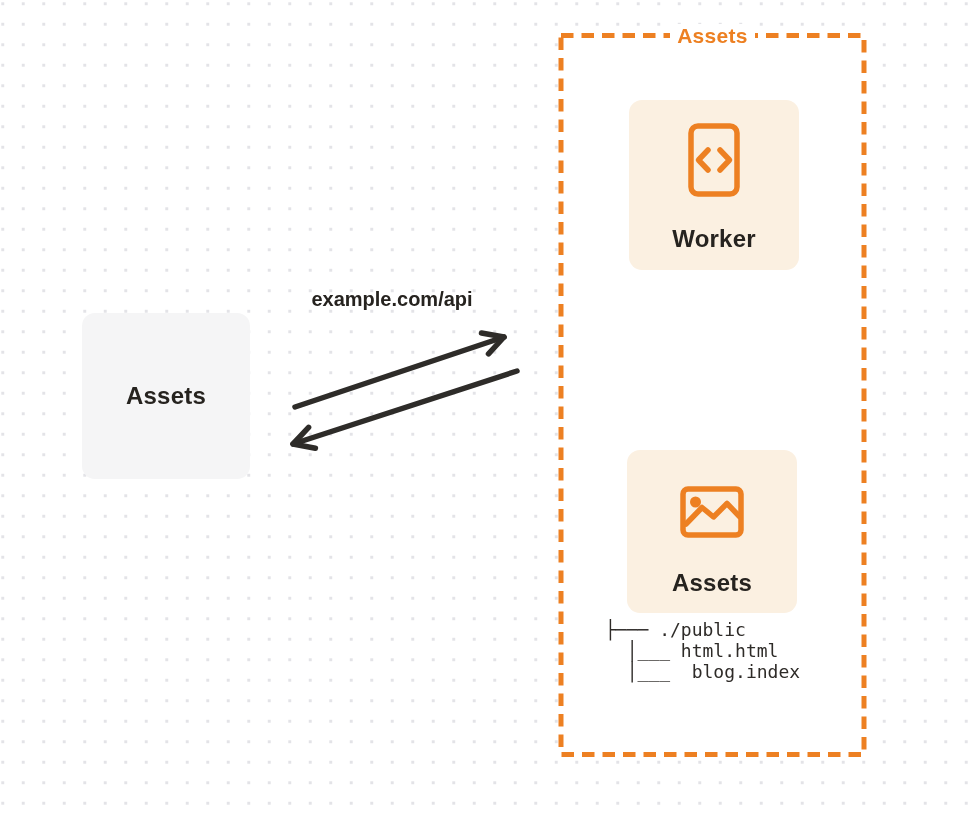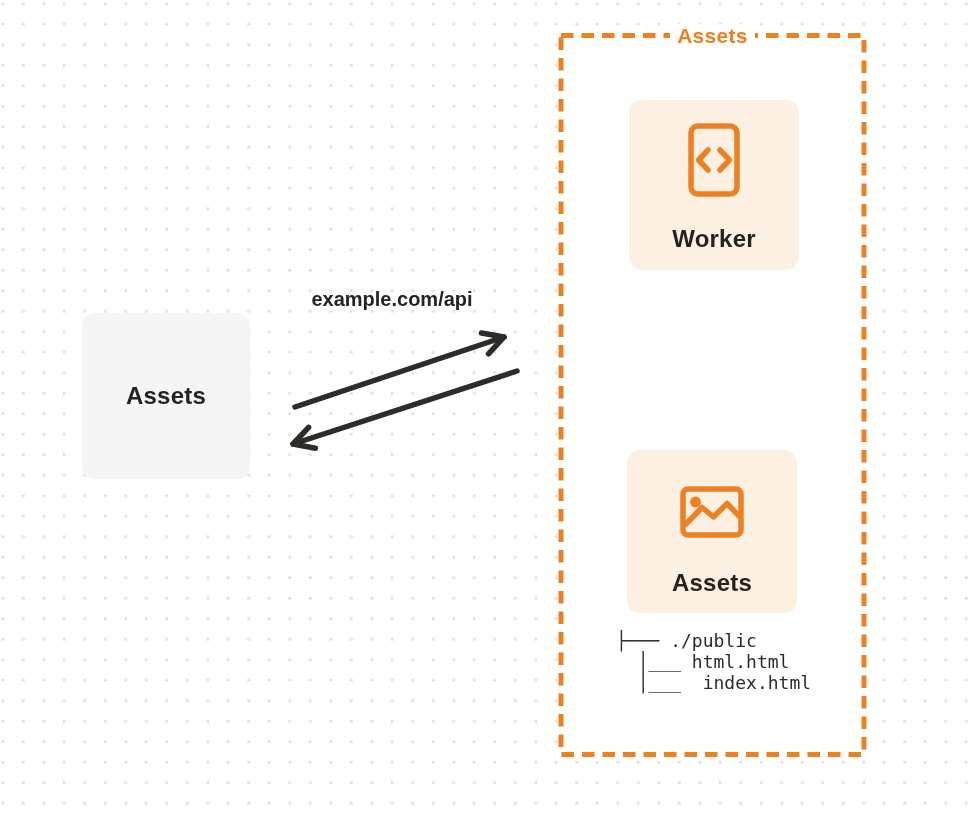--- a/index.html
+++ b/index.html
@@ -37,21 +37,21 @@
   }
   .project-label span{
     background:#ffffff;padding:0 7px;
     color:#ed8022;font-size:21px;font-weight:bold;letter-spacing:.3px;
   }
   .url-label{
     position:absolute;left:292px;top:288px;width:200px;height:24px;
     text-align:center;font-size:20px;font-weight:bold;color:#26231f;
   }
   .file-tree{
-    position:absolute;left:605px;top:619px;margin:11px;
+    position:absolute;left:605px;top:619px;margin:0;
     font-family:"DejaVu Sans Mono",monospace;
     font-size:18px;line-height:21px;color:#2e2b28;white-space:pre;
   }
 </style>
 </head>
 <body>
 
 <div class="canvas">
 
   <svg class="overlay" viewBox="0 0 980 818" xmlns="http://www.w3.org/2000/svg">
@@ -93,15 +93,15 @@
     <div class="icon-wrap">
       <svg width="64" height="52" viewBox="0 0 64 52" xmlns="http://www.w3.org/2000/svg" fill="none" stroke="#ed8022" stroke-width="5.5">
         <rect x="3" y="3" width="58" height="46" rx="5"></rect>
         <circle cx="15.5" cy="16" r="5.5" fill="#ed8022" stroke="none"></circle>
         <path d="M6 38 L22 21.5 L33.5 31 L47 17.5 L59.5 30.5" stroke-linecap="round" stroke-linejoin="round"></path>
       </svg>
     </div>
     <div class="card-label">Assets</div>
   </div>
 
-  <pre class="file-tree"><div>├─── ./public</div><div>  │___ html.html</div><div>  │___  index.html</div></pre>
+  <pre class="file-tree"><div>├─── ./public</div><div>  │___ html.html</div><div>  │___  blog.index</div></pre>
 
 </div>
 
 </body></html>

